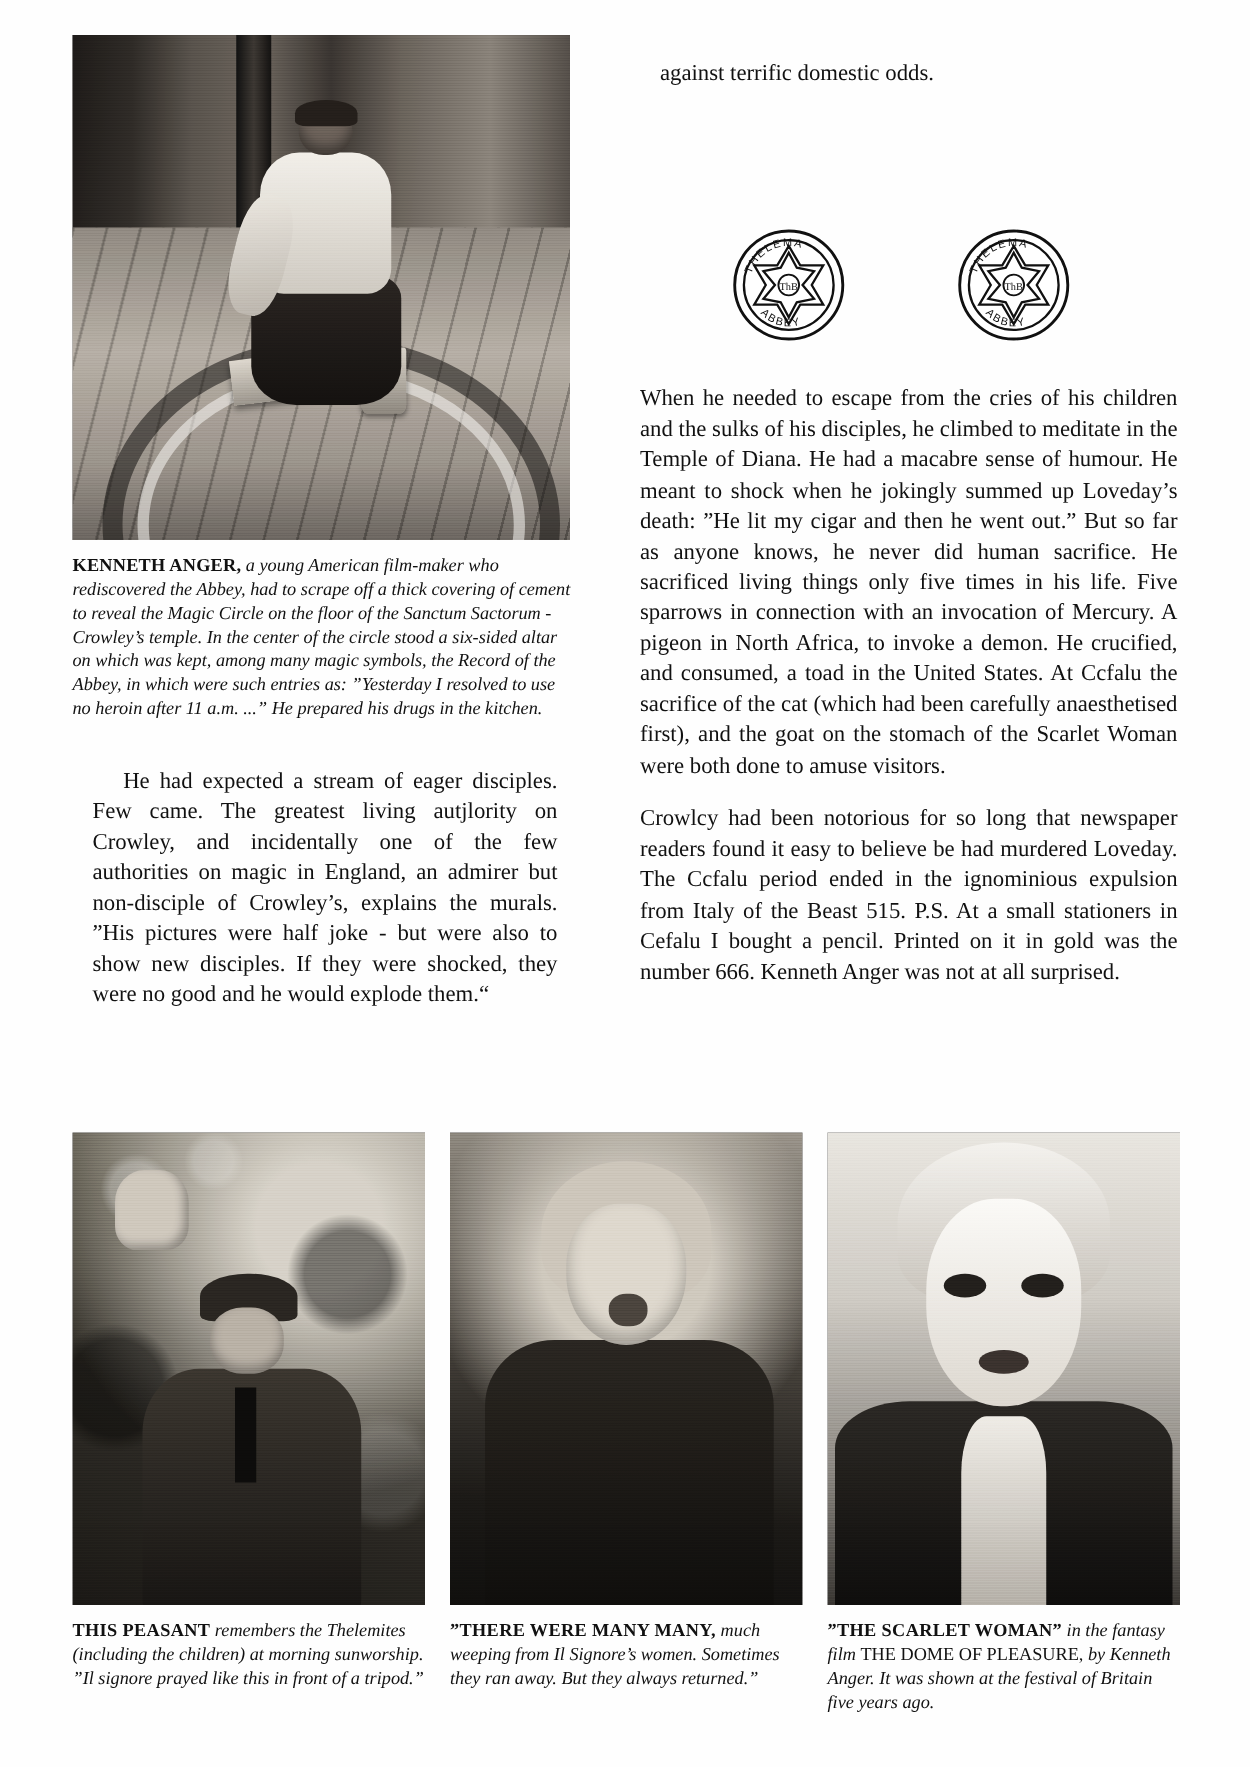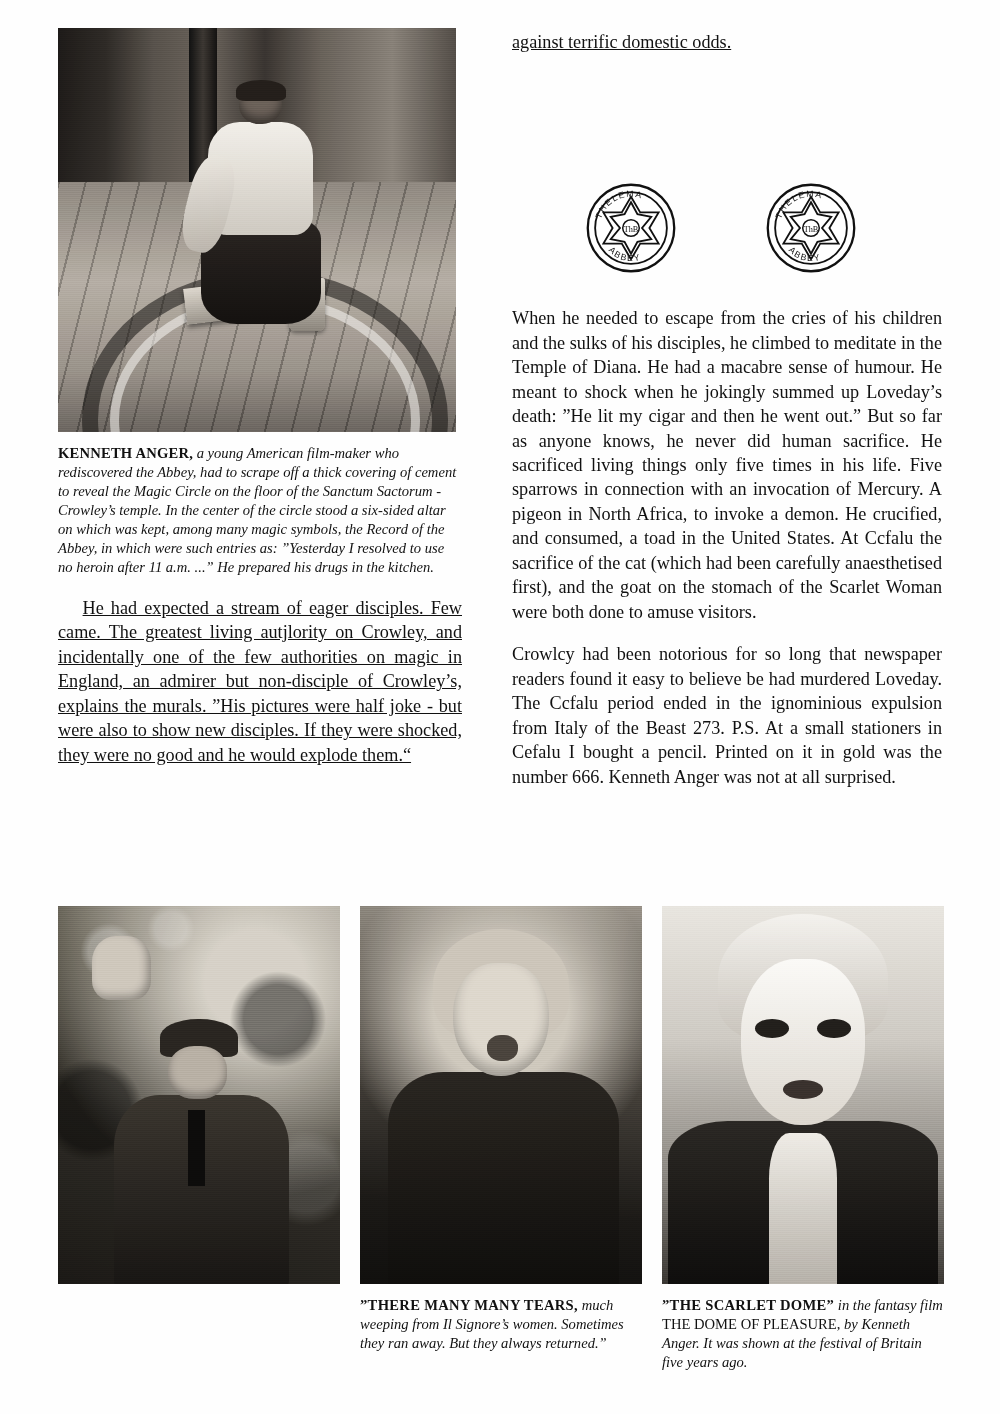--- a/index.html
+++ b/index.html
@@ -172,23 +172,22 @@
   .col-left {
     position: absolute;
     left: 58px;
     top: 596px;
     width: 404px;
     font-size: 18.2px;
     line-height: 1.345;
     text-align: justify;
   }
   .col-left p, .col-right p {
-    margin: 0;
+    margin: 16px;
     text-indent: 1.35em;
-    text-decoration: underline;
   }
   .col-left p.first, .col-right p.first {
     text-indent: 1.35em;
   }
   .col-right {
     position: absolute;
     left: 512px;
     top: 30px;
     width: 430px;
     font-size: 18.2px;
@@ -476,21 +475,21 @@
         <path id="arcBot2" d="M 18 54 A 32 32 0 0 0 82 54" fill="none"></path>
         <text font-size="9.5" fill="#111" font-family="'Liberation Sans', sans-serif" letter-spacing="1.6">
           <textPath href="#arcBot2" startOffset="22%">ABBEY</textPath>
         </text>
       </svg>
     </div>
   </div>
 
   <div class="col-right-2">
     <p class="first">When he needed to escape from the cries of his children and the sulks of his disciples, he climbed to meditate in the Temple of Diana. He had a macabre sense of humour. He meant to shock when he jokingly summed up Loveday’s death: ”He lit my cigar and then he went out.” But so far as anyone knows, he never did human sacrifice. He sacrificed living things only five times in his life. Five sparrows in connection with an invocation of Mercury. A pigeon in North Africa, to invoke a demon. He crucified, and consumed, a toad in the United States. At Ccfalu the sacrifice of the cat (which had been carefully anaesthetised first), and the goat on the stomach of the Scarlet Woman were both done to amuse visitors.</p>
-    <p><span>Crowlcy had been notorious for so long that newspaper readers found it easy to believe be had murdered Loveday. The Ccfalu period ended in the ignominious expulsion from Italy of the Beast 273. P.S. </span><span class="ital">At a small stationers in Cefalu I bought a pencil. Printed on it in gold was the number 666. Kenneth Anger was not at all surprised.</span></p>
+    <p><span>Crowlcy had been notorious for so long that newspaper readers found it easy to believe be had murdered Loveday. The Ccfalu period ended in the ignominious expulsion from Italy of the Beast 515. P.S. </span><span class="ital">At a small stationers in Cefalu I bought a pencil. Printed on it in gold was the number 666. Kenneth Anger was not at all surprised.</span></p>
   </div>
 
   <div class="photo-bottom pb1">
     <div class="bg"></div>
     <div class="foliage"></div>
     <div class="body"></div>
     <div class="tie"></div>
     <div class="cap"></div>
     <div class="face"></div>
     <div class="hand"></div>
@@ -511,22 +510,25 @@
     <div class="coat"></div>
     <div class="chest"></div>
     <div class="hair"></div>
     <div class="face"></div>
     <div class="eye-l"></div>
     <div class="eye-r"></div>
     <div class="lips"></div>
     <div class="pb-grain"></div>
   </div>
 
+  <div class="cap-bottom cb1">
+    <span class="lead">THIS PEASANT</span><span> remembers the Thelemites (including the children) at morning sunworship. ”Il signore prayed like this in front of a tripod.”</span>
+  </div>
 
   <div class="cap-bottom cb2">
-    <span class="lead">”THERE MANY MANY TEARS,</span><span> much weeping from Il Signore’s women. Sometimes they ran away. But they always returned.”</span>
+    <span class="lead">”THERE WERE MANY MANY,</span><span> much weeping from Il Signore’s women. Sometimes they ran away. But they always returned.”</span>
   </div>
 
   <div class="cap-bottom cb3">
-    <span class="lead">”THE SCARLET DOME”</span><span> in the fantasy film </span><span class="roman">THE DOME OF PLEASURE,</span><span> by Kenneth Anger. It was shown at the festival of Britain five years ago.</span>
+    <span class="lead">”THE SCARLET WOMAN”</span><span> in the fantasy film </span><span class="roman">THE DOME OF PLEASURE,</span><span> by Kenneth Anger. It was shown at the festival of Britain five years ago.</span>
   </div>
 
 </div>
 
 </body></html>

